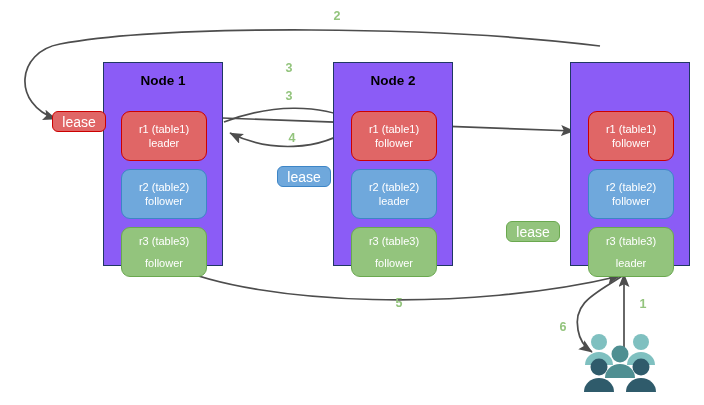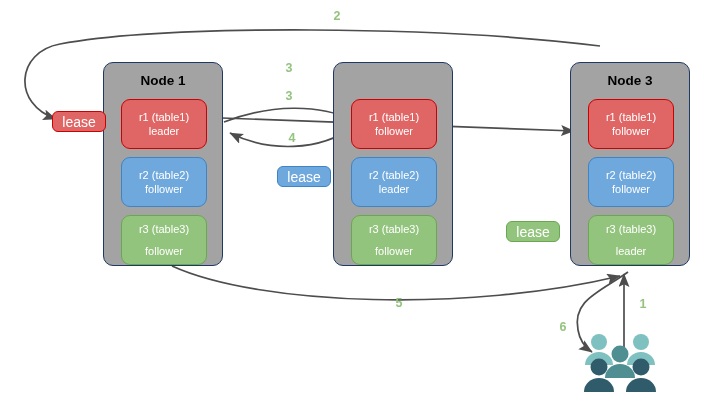--- a/index.html
+++ b/index.html
@@ -20,22 +20,22 @@
   #edges {
     position: absolute;
     left: 0; top: 0;
     width: 704px;
     height: 405px;
     pointer-events: none;
   }
   .node-box {
     position: absolute;
     border: 1.4px solid #1f3864;
-    border-radius: 10px;
-    background: #a3a3a3;
+    border-radius: 0;
+    background: #8b5cf6;
     box-sizing: border-box;
   }
   .node-title {
     position: absolute;
     left: 0;
     right: 0;
     top: 10px;
     text-align: center;
     font-size: 13.5px;
     font-weight: bold;
@@ -46,20 +46,21 @@
     border-radius: 9px;
     box-sizing: border-box;
     display: flex;
     flex-direction: column;
     align-items: center;
     justify-content: center;
     color: #ffffff;
     font-size: 11px;
     line-height: 14px;
     text-align: center;
+    margin-top: 12px;
   }
   .replica .l1, .replica .l2 { display: block; }
   .rep-red   { background: #e06666; border: 1.6px solid #cc0000; }
   .rep-blue  { background: #6fa8dc; border: 1.6px solid #3d85c6; }
   .rep-green { background: #93c47d; border: 1.6px solid #6aa84f; gap: 8px; }
 
   .lease {
     position: absolute;
     border-radius: 6px;
     box-sizing: border-box;
@@ -127,39 +128,39 @@
       <span class="l2">follower</span>
     </div>
 
     <div class="replica rep-green" style="left:17px; top:152px; width:86px; height:50px;">
       <span class="l1">r3 (table3)</span>
       <span class="l2">follower</span>
     </div>
   </div>
 
   <div class="node-box" style="left:333px; top:62px; width:120px; height:204px;">
+    <div class="node-title">Node 2</div>
 
     <div class="replica rep-red" style="left:17px; top:36px; width:86px; height:50px;">
       <span class="l1">r1 (table1)</span>
       <span class="l2">follower</span>
     </div>
 
     <div class="replica rep-blue" style="left:17px; top:94px; width:86px; height:50px;">
       <span class="l1">r2 (table2)</span>
       <span class="l2">leader</span>
     </div>
 
     <div class="replica rep-green" style="left:17px; top:152px; width:86px; height:50px;">
       <span class="l1">r3 (table3)</span>
       <span class="l2">follower</span>
     </div>
   </div>
 
   <div class="node-box" style="left:570px; top:62px; width:120px; height:204px;">
-    <div class="node-title">Node 3</div>
 
     <div class="replica rep-red" style="left:17px; top:36px; width:86px; height:50px;">
       <span class="l1">r1 (table1)</span>
       <span class="l2">follower</span>
     </div>
 
     <div class="replica rep-blue" style="left:17px; top:94px; width:86px; height:50px;">
       <span class="l1">r2 (table2)</span>
       <span class="l2">follower</span>
     </div>

